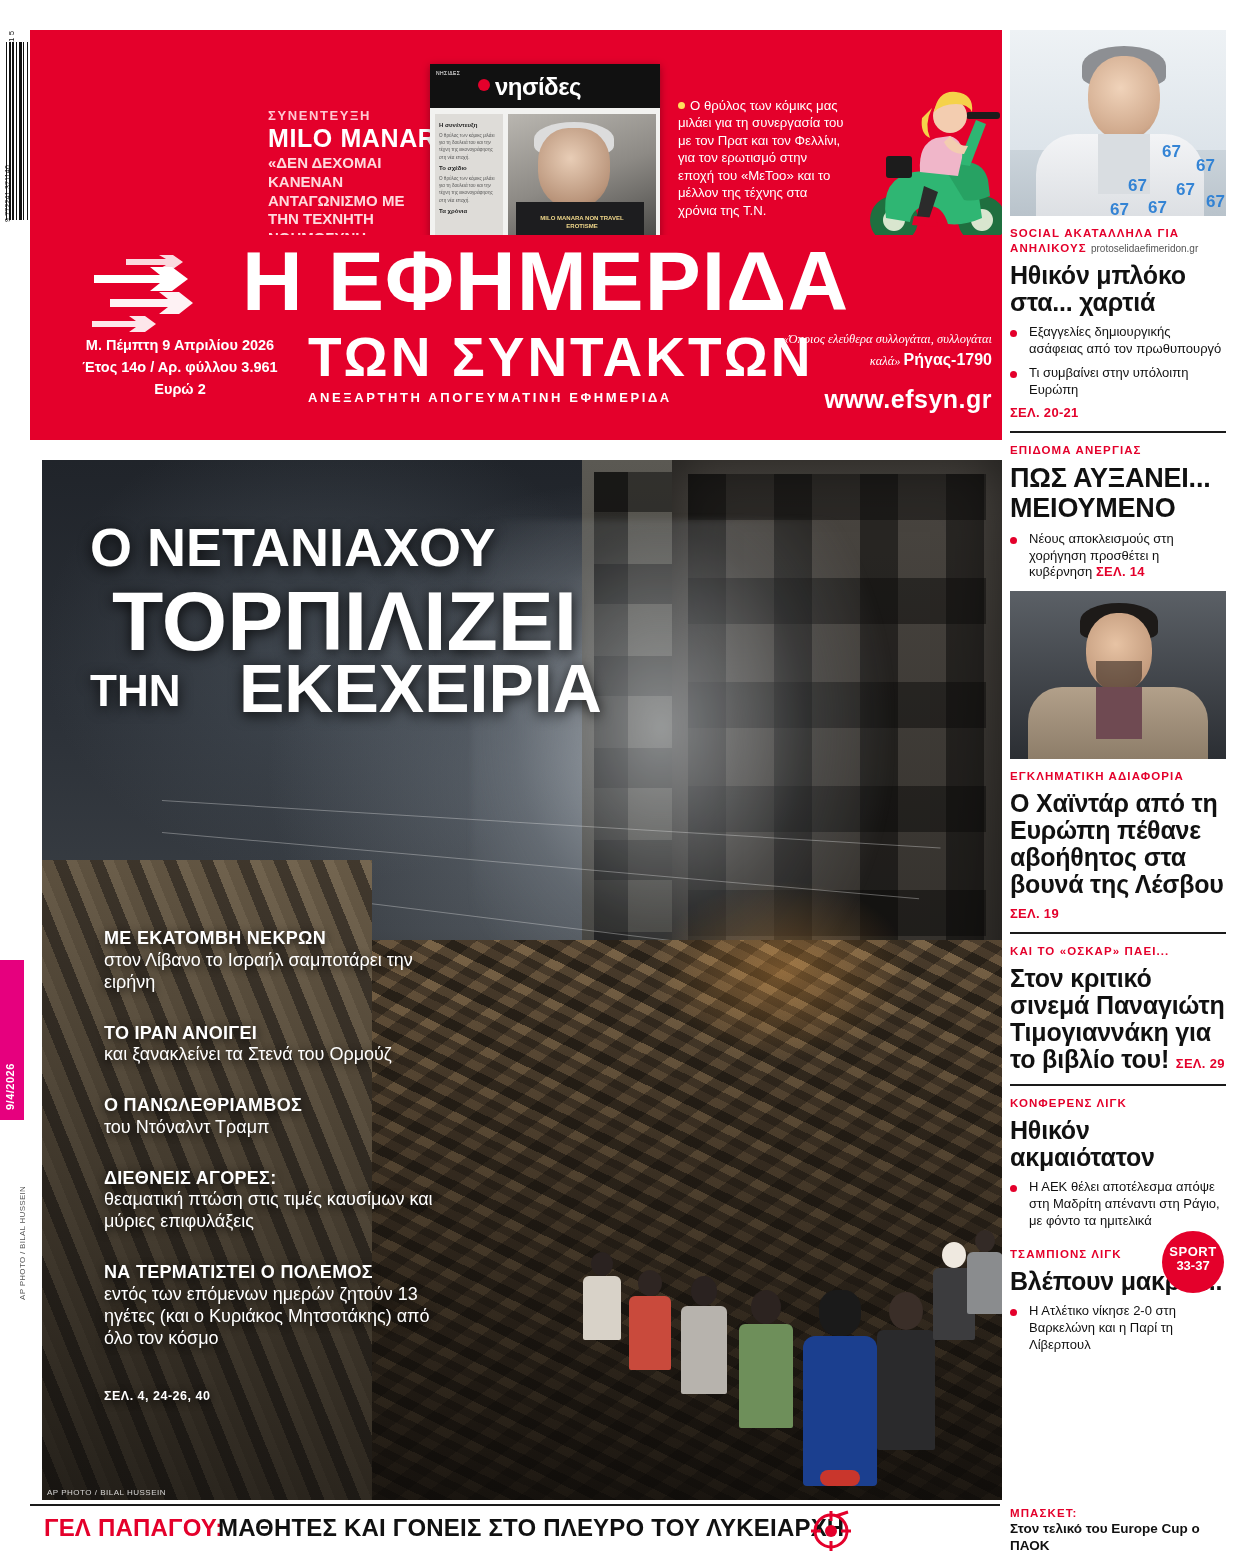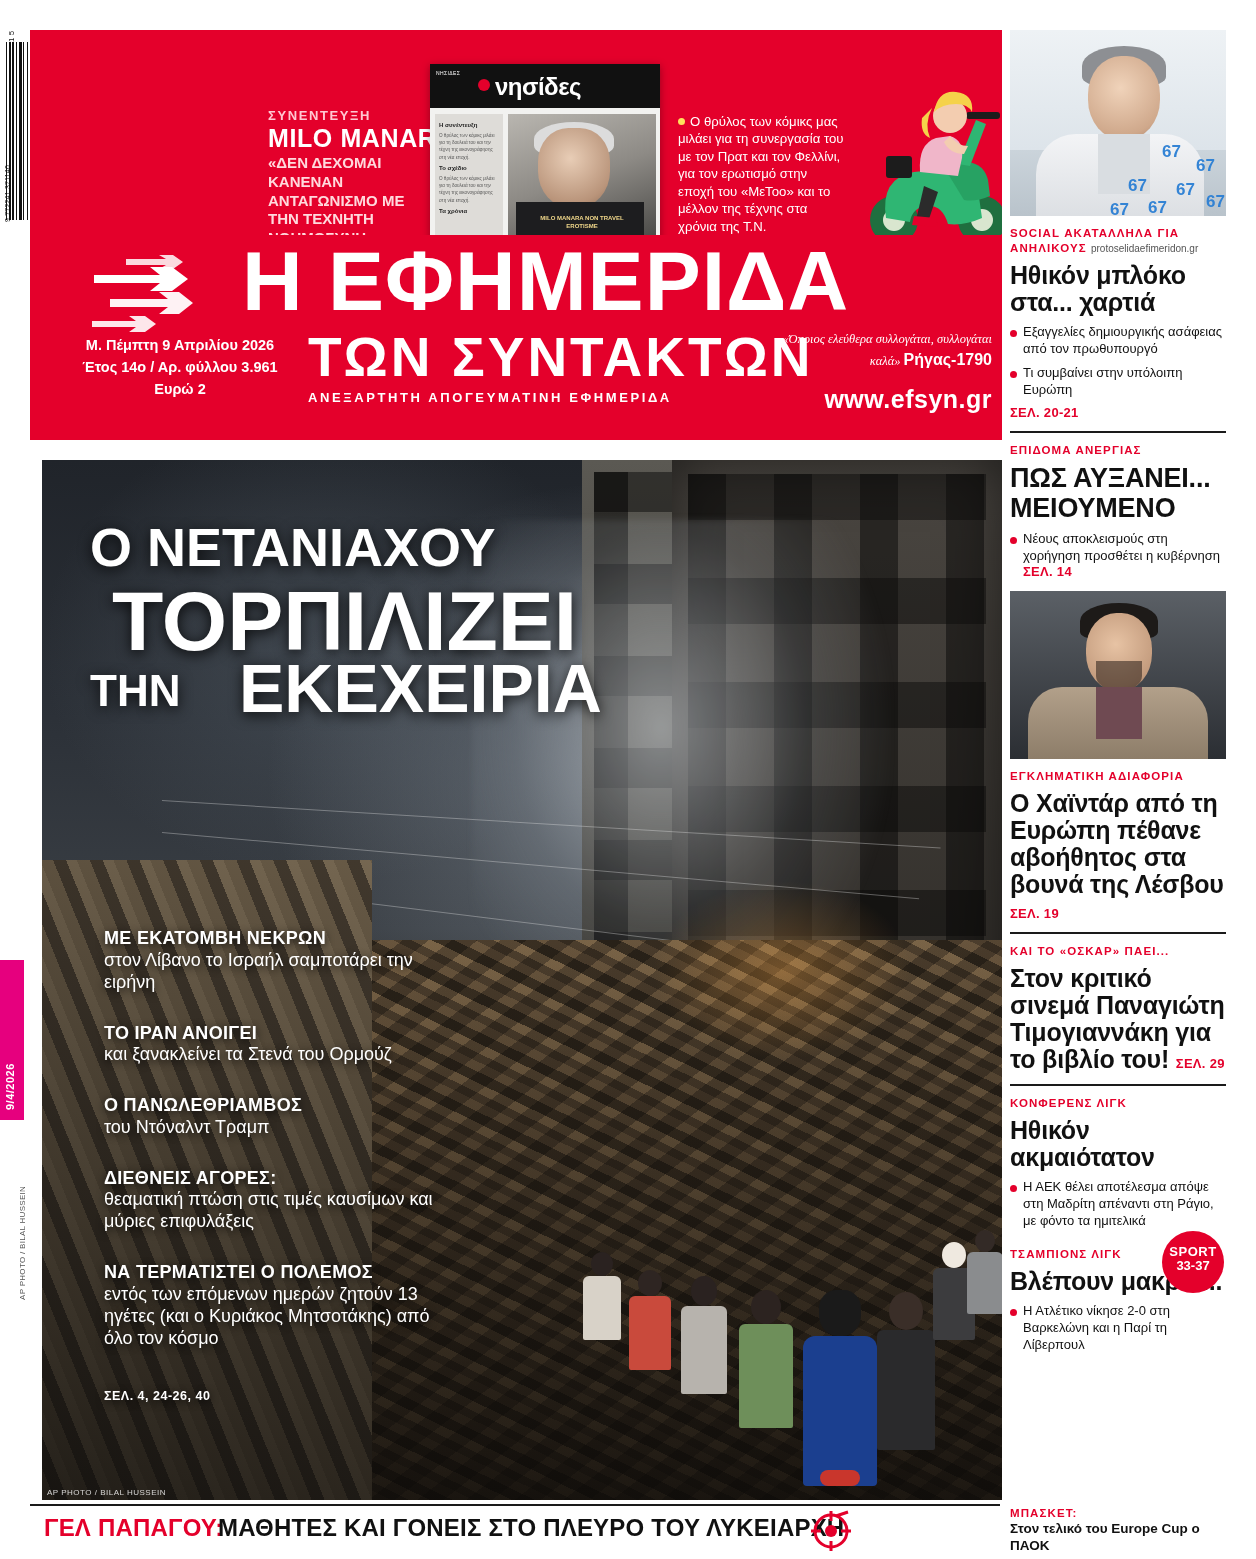--- a/index.html
+++ b/index.html
@@ -125,21 +125,21 @@
   .mag-photo .torso {
     position: absolute; left: 8px; top: 88px; width: 128px; height: 60px;
     background: #1d1d1f;
   }
   .mag-photo .shirt-text {
     position: absolute; left: 26px; top: 100px; width: 96px;
     color: #f0d78a; font-size: 6px; font-weight: bold; line-height: 1.4;
     text-align: center;
   }
   .tb-bullet-col {
-    position: absolute; left: 648px; top: 83px; width: 168px;
+    position: absolute; left: 648px; top: 67px; width: 168px;
   }
   .tb-bullet-col .dot {
     display: inline-block; width: 7px; height: 7px; border-radius: 50%;
     background: #ffe05c; margin-right: 5px; vertical-align: 1px;
   }
   .tb-bullet-col p {
     color: #fff; font-size: 13.2px; line-height: 1.32; font-weight: normal;
   }
   .tb-scooter {
     position: absolute; left: 816px; top: 38px; width: 180px; height: 190px;
@@ -316,21 +316,21 @@
   .tag {
     color: #e4002b; font-size: 11.5px; font-weight: bold;
     letter-spacing: 1.1px; line-height: 1.3; margin-top: 8px;
   }
   .tag .src { color:#555; font-weight:normal; letter-spacing:0; font-size:10px; }
   .rail-h {
     font-size: 25px; font-weight: bold; line-height: 1.08;
     letter-spacing: -0.2px; margin: 6px 0 8px; color:#111;
   }
   .rail-h.big { font-size: 27px; }
-  .rail-bul { display:flex; gap:6px; margin-bottom: 7px; }
+  .rail-bul { display:flex; gap:12px; margin-bottom: 7px; }
   .rail-bul .d {
     flex: 0 0 7px; width:7px; height:7px; border-radius:50%;
     background:#e4002b; margin-top:6px;
   }
   .rail-bul p { font-size: 13px; line-height: 1.3; color:#111; }
   .pg { color:#e4002b; font-weight:bold; font-size:13px; letter-spacing:0.3px; }
   .rule { border-top: 2px solid #1a1a1a; margin: 11px 0 0; }
 
   .rail-photo2 {
     position: relative; width: 216px; height: 168px; overflow:hidden; margin-top: 10px;

